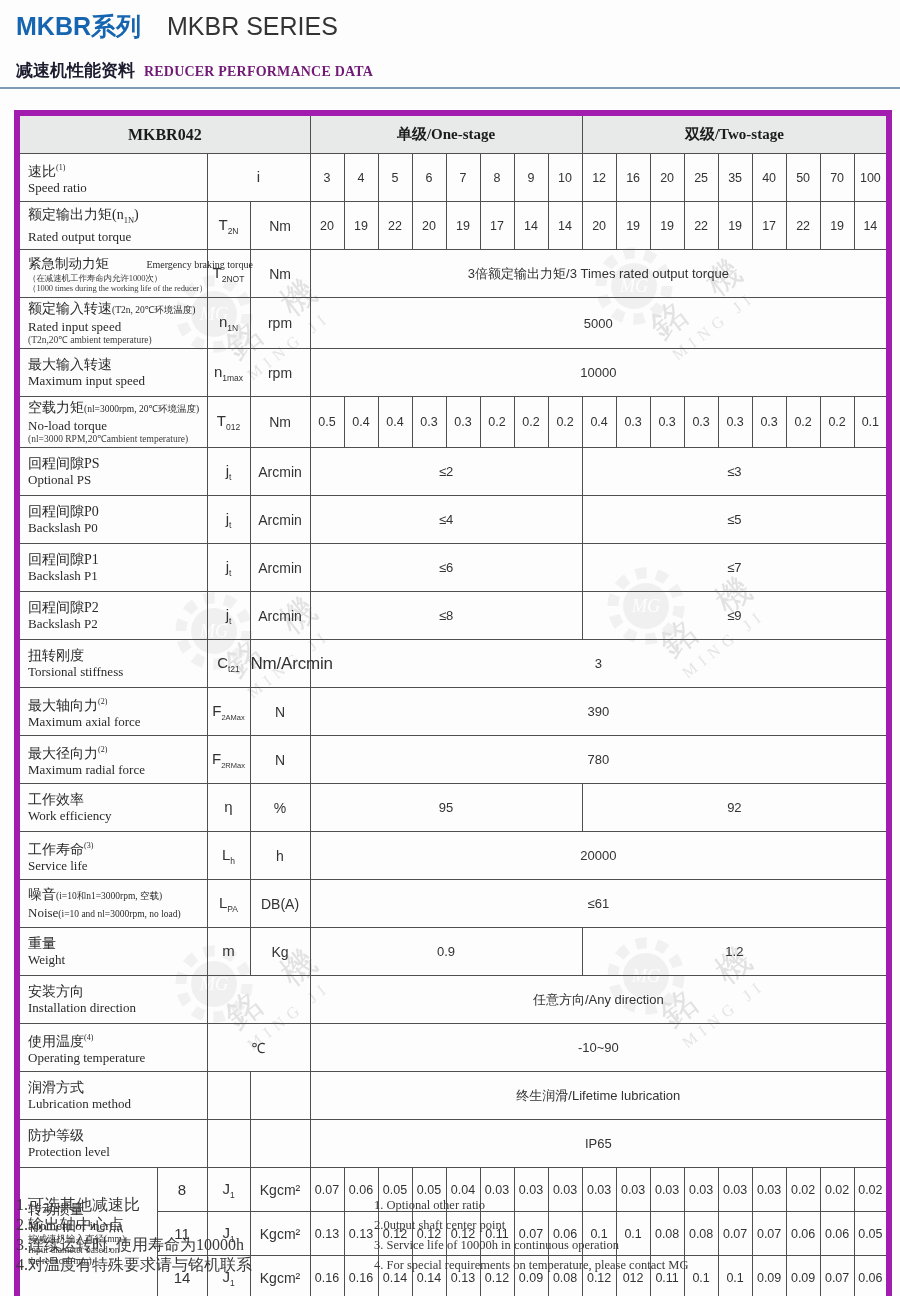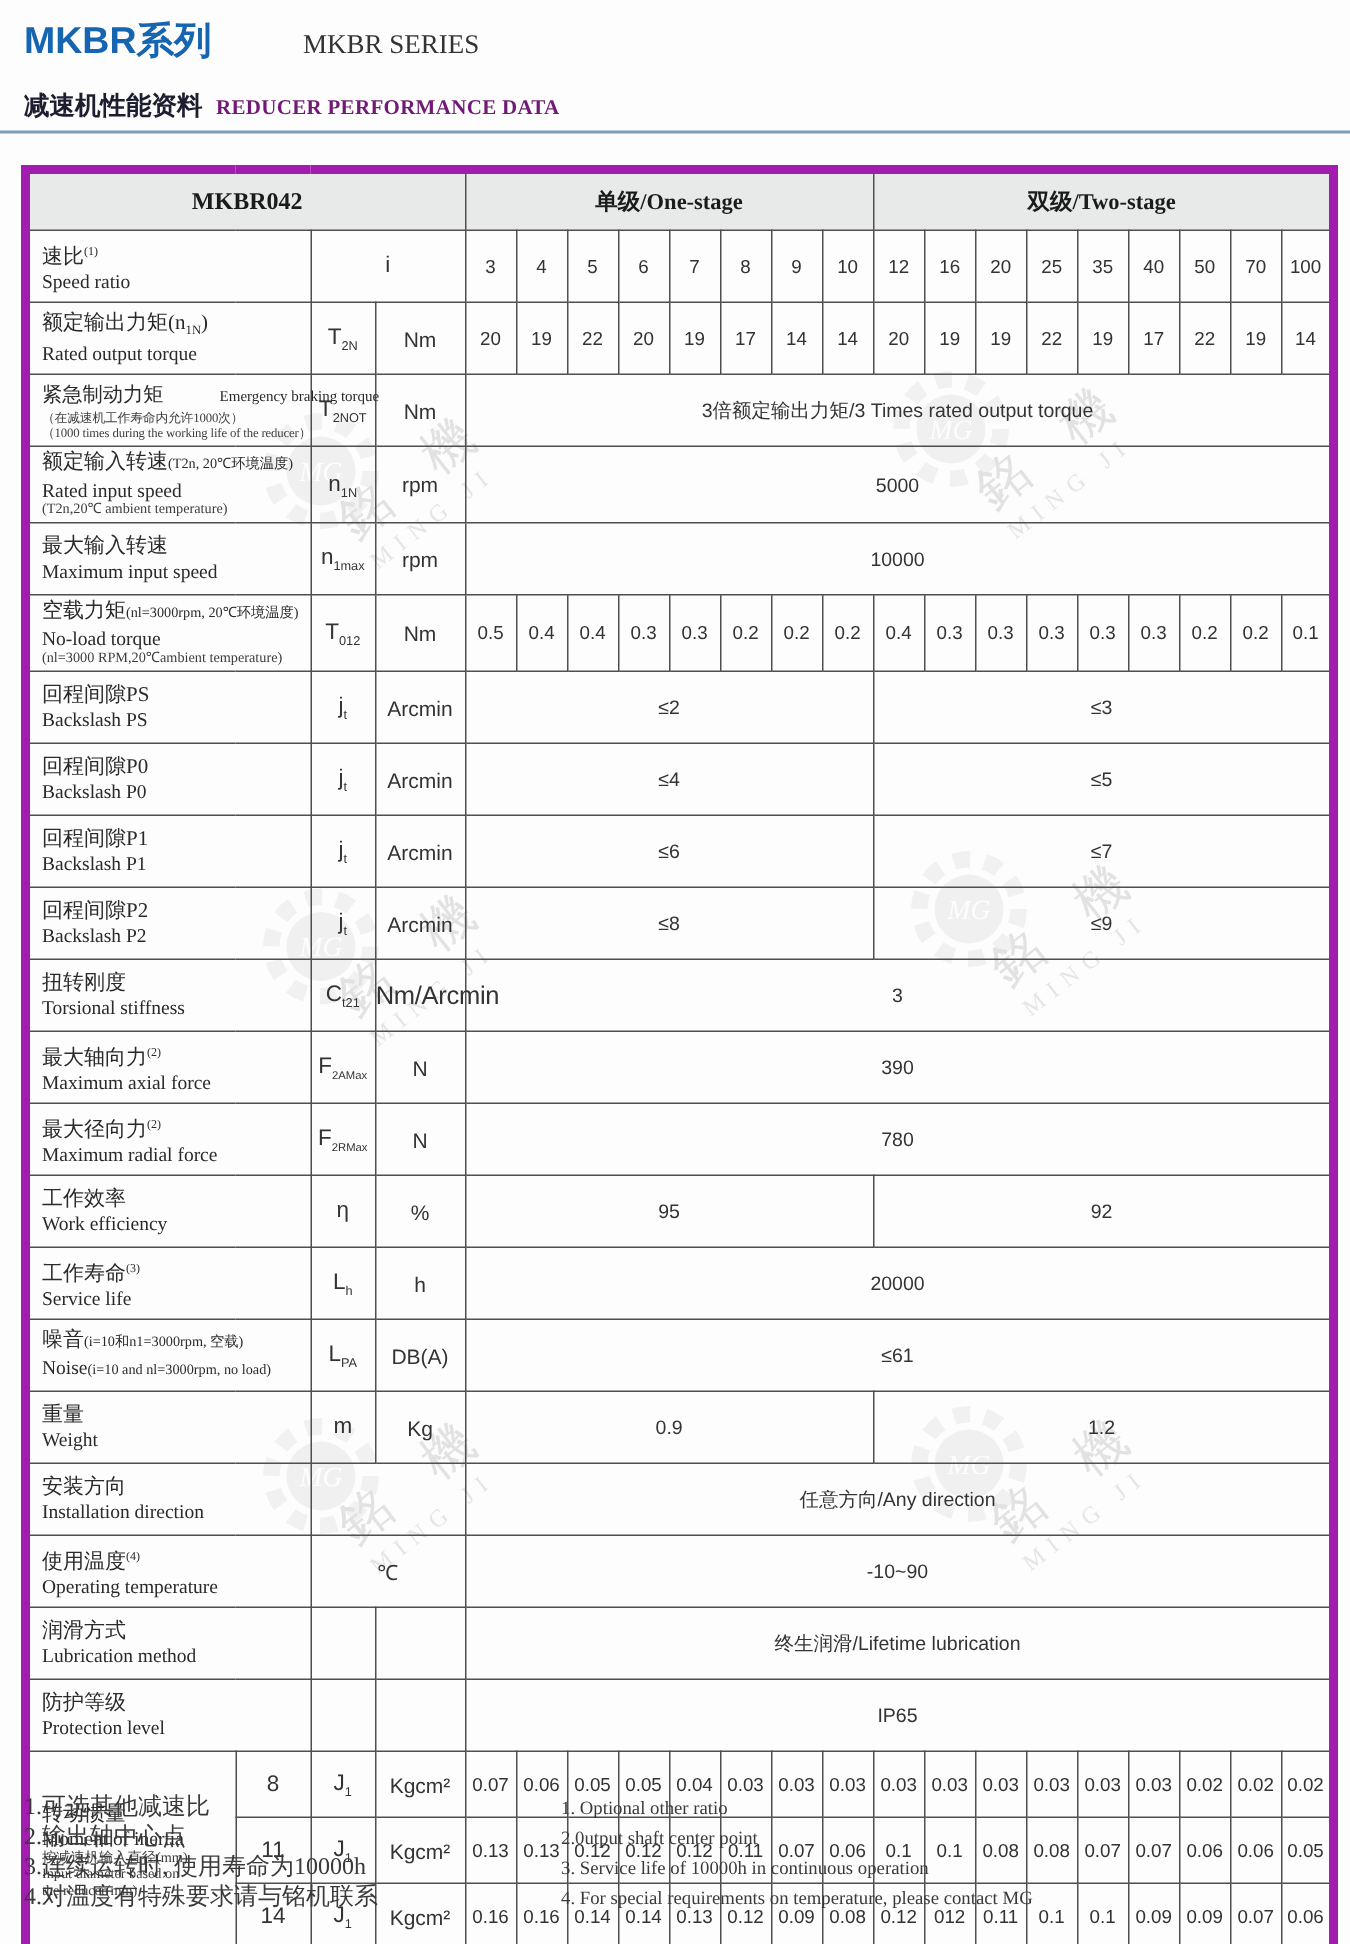--- a/index.html
+++ b/index.html
@@ -1,21 +1,21 @@
 <!DOCTYPE html>
 <html><head>
 <meta charset="utf-8">
 <style>
   html,body{margin:0;padding:0;}
   body{width:900px;height:1296px;position:relative;background:#fdfdfd;overflow:hidden;
        font-family:"Liberation Serif", serif;color:#2a2a2a;}
   
   .titlebar{position:absolute;left:16px;top:10px;display:flex;align-items:baseline;gap:26px;}
   .title-cn{font-family:"Liberation Sans",sans-serif;font-weight:bold;font-size:25px;color:#1565b0;}
-  .title-en{font-family:Liberation Serif, serif;font-size:18px;color:#333;margin-left:35px;}
+  .title-en{font-family:Liberation Sans, sans-serif;font-size:25px;color:#333;}
   .subbar{position:absolute;left:16px;top:59px;display:flex;align-items:baseline;gap:9px;}
   .sub-cn{font-weight:bold;font-size:17px;color:#1d1d30;}
   .sub-en{font-weight:bold;font-size:14px;color:#701a75;letter-spacing:.2px;}
   .rule{position:absolute;left:0;top:87px;width:900px;height:2px;background:#7e9cb6;}
   
   .wm{position:absolute;pointer-events:none;}
   .wm-gear{opacity:.35;}
   .wm-text{transform:rotate(-38deg);transform-origin:left bottom;color:#e0e0e0;white-space:nowrap;}
   .wm-text .wcn{font-size:34px;letter-spacing:14px;color:#e2e2e2;}
   .wm-text .wen{font-size:16px;letter-spacing:6px;color:#e5e5e5;font-family:"Liberation Serif",serif;}
@@ -264,21 +264,21 @@
         <td class="val">0.3</td>
         <td class="val">0.3</td>
         <td class="val">0.2</td>
         <td class="val">0.2</td>
         <td class="val">0.1</td>
       </tr>
 
   <tr>
     <td class="lbl" colspan="2">
       <div class="cn">回程间隙PS</div>
-      <div class="en">Backslash PS</div>
+      <div class="en">Optional PS</div>
     </td>
     <td class="sym"><span>j</span><sub>t</sub></td>
     <td class="unit">Arcmin</td>
     <td class="sval" colspan="8">≤2</td>
     <td class="sval" colspan="9">≤3</td>
   </tr>
 
   <tr>
     <td class="lbl" colspan="2">
       <div class="cn">回程间隙P0</div>

